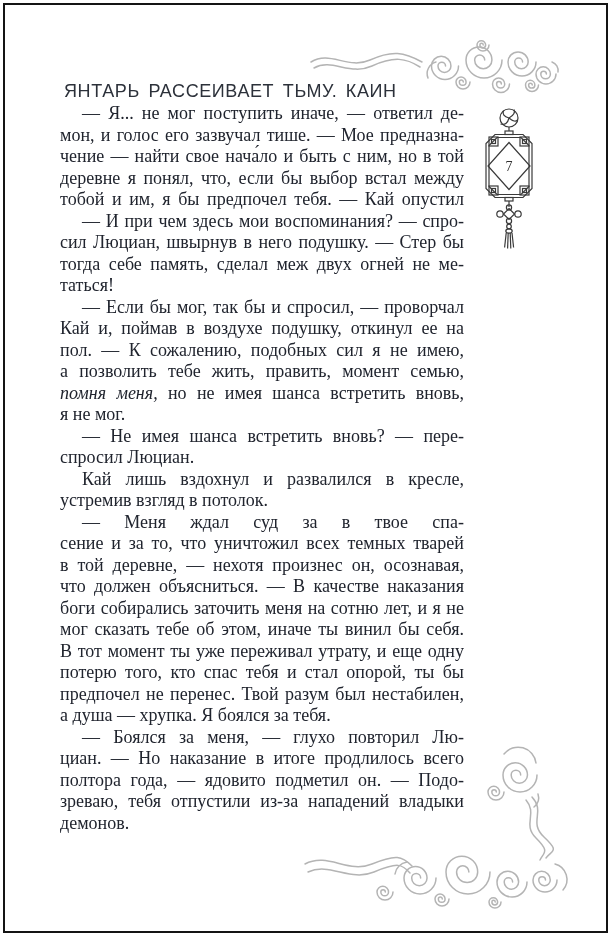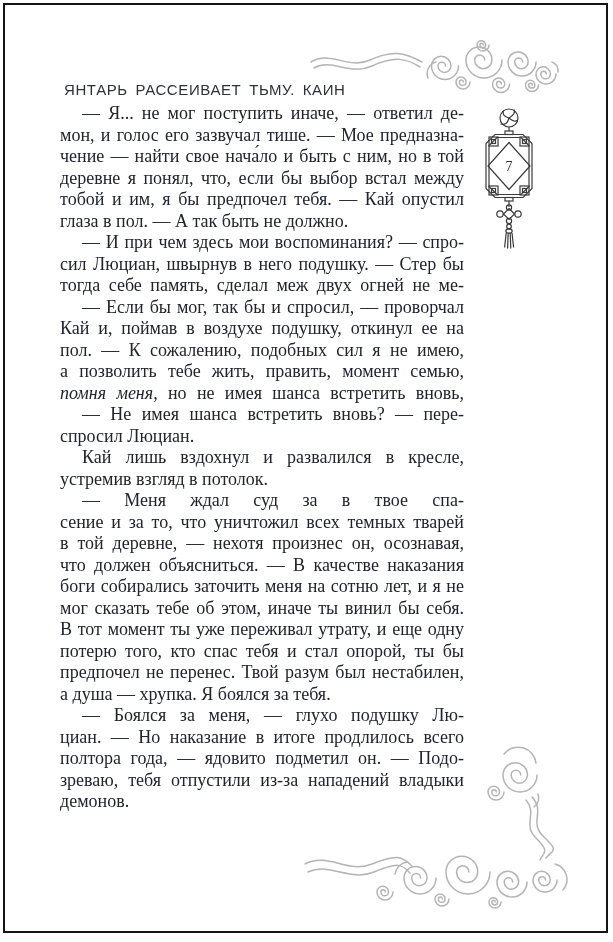--- a/index.html
+++ b/index.html
@@ -7,21 +7,21 @@
     position:relative; width:613px; height:942px; background:#ffffff;
     font-family:"Liberation Serif","DejaVu Serif",serif; overflow:hidden;
   }
   .frame {
     position:absolute; left:3px; top:3px; width:601px; height:926px;
     border:2px solid #141414; pointer-events:none;
   }
   .header {
     position:absolute; left:64px; top:81px;
     font-family:"Liberation Sans","DejaVu Sans",sans-serif;
-    font-size:15px; letter-spacing:0.6px; word-spacing:3px;
+    font-size:18px; letter-spacing:0.6px; word-spacing:3px;
     color:#2c313a; white-space:nowrap;
   }
   .text-block {
     position:absolute; left:60px; top:103px; width:404px;
     font-size:18px; line-height:21.5px; color:#20242e;
   }
   .paragraph { margin:0; }
   .line {
     display:flex; justify-content:space-between; column-gap:4px;
     line-height:21.5px; white-space:nowrap;
@@ -173,21 +173,20 @@
           <span>и</span>
           <span>им,</span>
           <span>я</span>
           <span>бы</span>
           <span>предпочел</span>
           <span>тебя.</span>
           <span>—</span>
           <span>Кай</span>
           <span>опустил</span>
         </div>
-        <div class="line lastline"><span>глаза в пол. — А так быть не должно.</span></div>
       </div>
       <div class="paragraph">
         <div class="line firstline">
           <span>—</span>
           <span>И</span>
           <span>при</span>
           <span>чем</span>
           <span>здесь</span>
           <span>мои</span>
           <span>воспоминания?</span>
@@ -209,20 +208,21 @@
           <span>тогда</span>
           <span>себе</span>
           <span>память,</span>
           <span>сделал</span>
           <span>меж</span>
           <span>двух</span>
           <span>огней</span>
           <span>не</span>
           <span>ме-</span>
         </div>
+        <div class="line lastline"><span>таться!</span></div>
       </div>
       <div class="paragraph">
         <div class="line firstline">
           <span>—</span>
           <span>Если</span>
           <span>бы</span>
           <span>мог,</span>
           <span>так</span>
           <span>бы</span>
           <span>и</span>
@@ -264,20 +264,21 @@
         <div class="line">
           <span class="it">помня</span>
           <span class="it">меня,</span>
           <span>но</span>
           <span>не</span>
           <span>имея</span>
           <span>шанса</span>
           <span>встретить</span>
           <span>вновь,</span>
         </div>
+        <div class="line lastline"><span>я не мог.</span></div>
       </div>
       <div class="paragraph">
         <div class="line firstline">
           <span>—</span>
           <span>Не</span>
           <span>имея</span>
           <span>шанса</span>
           <span>встретить</span>
           <span>вновь?</span>
           <span>—</span>
@@ -398,21 +399,21 @@
         <div class="line lastline"><span>а душа — хрупка. Я боялся за тебя.</span></div>
       </div>
       <div class="paragraph">
         <div class="line firstline">
           <span>—</span>
           <span>Боялся</span>
           <span>за</span>
           <span>меня,</span>
           <span>—</span>
           <span>глухо</span>
-          <span>подушку</span>
+          <span>повторил</span>
           <span>Лю-</span>
         </div>
         <div class="line">
           <span>циан.</span>
           <span>—</span>
           <span>Но</span>
           <span>наказание</span>
           <span>в</span>
           <span>итоге</span>
           <span>продлилось</span>

